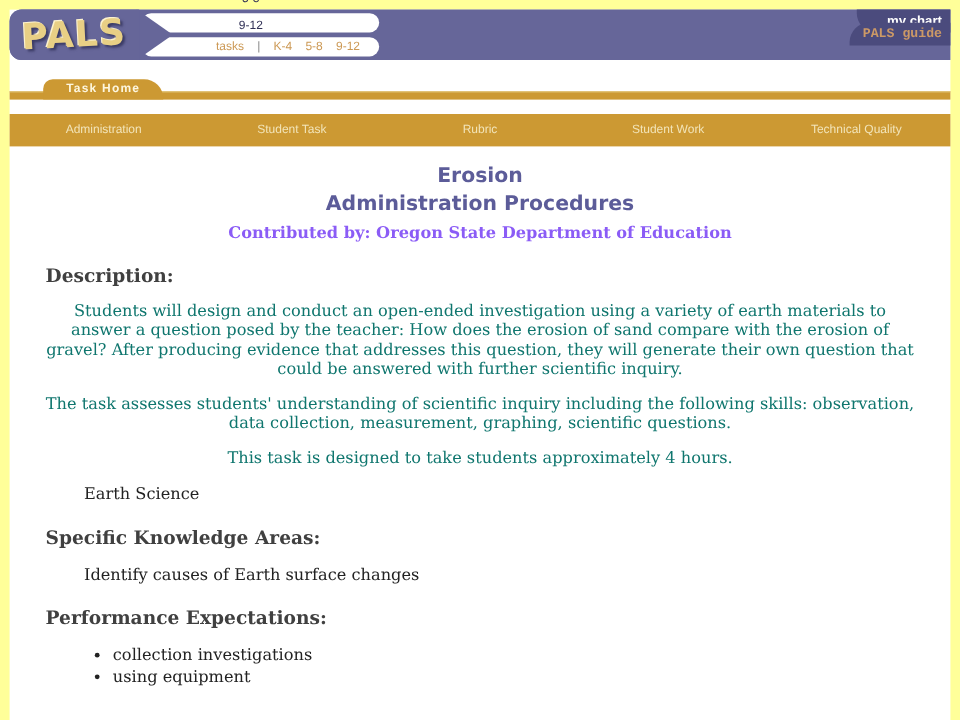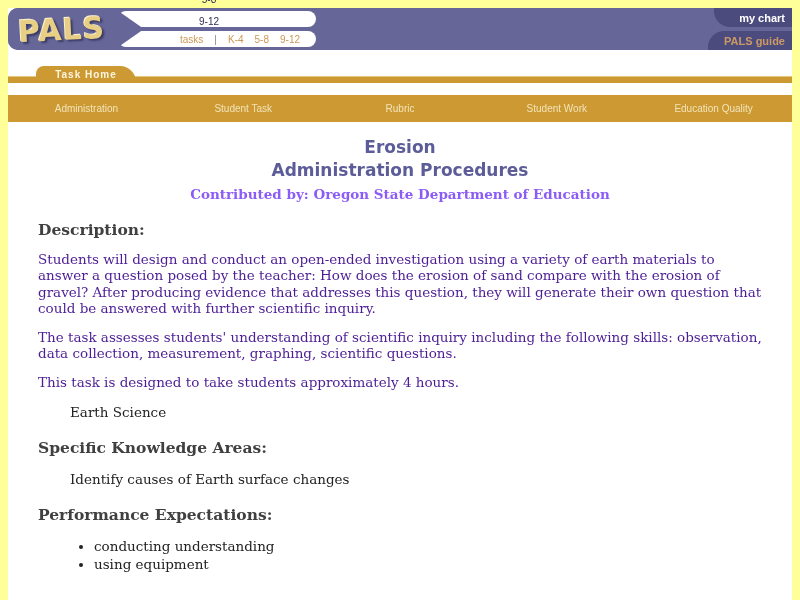--- a/index.html
+++ b/index.html
@@ -66,21 +66,21 @@
     position:absolute; right:0;
     display:flex; align-items:center; justify-content:flex-end;
     padding-right:7px;
     font-family:"Liberation Sans", sans-serif;
     font-weight:bold; font-size:11px;
     background:#4b4b7d;
     cursor:pointer;
     z-index:4;
   }
   .wedge-top { top:0; height:19px; width:78px; border-bottom-left-radius:16px; color:#ffffff; }
-  .wedge-bottom { bottom:0; height:19px; width:84px; border-top-left-radius:16px; color:#cc9966; }
+  .wedge-bottom { bottom:12px; height:19px; width:84px; border-top-left-radius:16px; color:#cc9966;font-family:Liberation Mono, monospace; }
 
   
   .tabrow { position:relative; height:23px; margin-top:16px; }
   .tab {
     position:absolute; left:28px; top:0; width:100px; height:17px;
     background:#cc9933;
     border-radius:8px 16px 0 0;
     display:flex; align-items:center; justify-content:center;
     font-family:"Liberation Sans", sans-serif;
     font-weight:bold; font-size:10px; letter-spacing:1px;
@@ -125,21 +125,22 @@
     font-size:15.5px;
     font-weight:bold;
     margin-top:18px;
     color:#404040;
   }
   .para {
     font-size:13.5px;
     line-height:1.22;
     margin-top:12px;
     max-width:734px;
-    color:#4c1d95;
+    color:#0f766e;
+    text-align:center;
   }
   .indent-value {
     font-size:13.5px;
     margin:14px 0 0 32px;
     color:#222222;
   }
   ul.bullets {
     margin:14px 0 0 56px;
     font-size:13.5px;
     line-height:1.22;
@@ -187,21 +188,21 @@
       <span>Task Home</span>
     </div>
     <div class="strip"></div>
   </div>
 
   <div class="navbar">
     <span>Administration</span>
     <span>Student Task</span>
     <span>Rubric</span>
     <span>Student Work</span>
-    <span>Education Quality</span>
+    <span>Technical Quality</span>
   </div>
 
   <div class="main">
     <div class="title">
       <div>Erosion</div>
       <div>Administration Procedures</div>
     </div>
     <div class="contributed">Contributed by: Oregon State Department of Education</div>
 
     <div class="sec-heading">Description:</div>
@@ -209,19 +210,19 @@
     <p class="para">The task assesses students' understanding of scientific inquiry including the following skills: observation, data collection, measurement, graphing, scientific questions.</p>
     <p class="para">This task is designed to take students approximately 4 hours.</p>
 
     <div class="indent-value">Earth Science</div>
 
     <div class="sec-heading">Specific Knowledge Areas:</div>
     <div class="indent-value">Identify causes of Earth surface changes</div>
 
     <div class="sec-heading">Performance Expectations:</div>
     <ul class="bullets">
-      <li>conducting understanding</li>
+      <li>collection investigations</li>
       <li>using equipment</li>
 
     </ul>
   </div>
 
 </div>
 
 </body></html>

